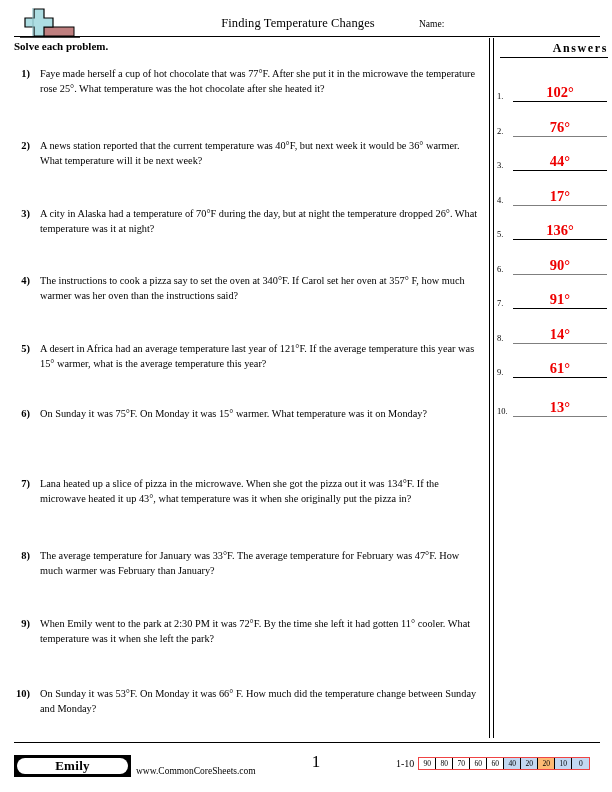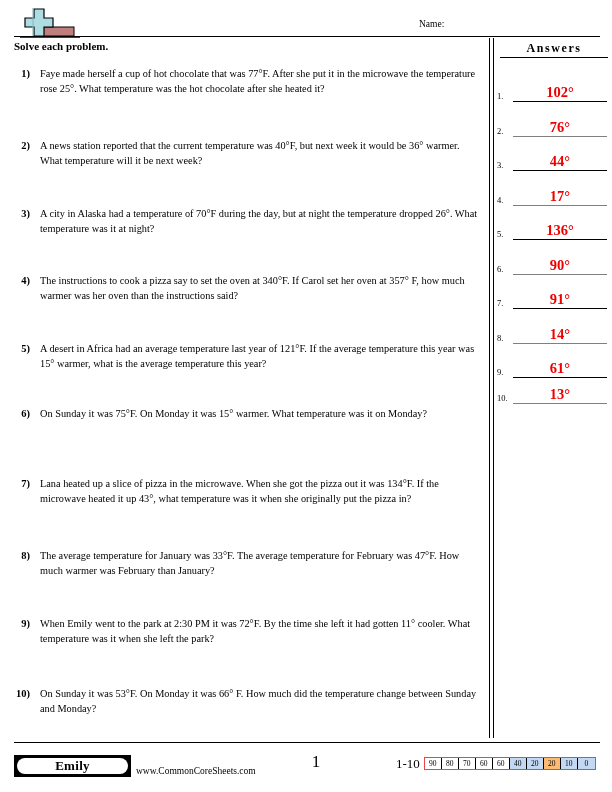--- a/index.html
+++ b/index.html
@@ -131,21 +131,21 @@
     width: 0;
     height: 700px;
     border-left: 1.3px solid #000;
   }
 
   .answers-head {
     position: absolute;
     left: 500px;
     top: 41px;
     width: 108px;
-    text-align: center;
+    text-align: right;
     font-size: 12px;
     font-weight: bold;
     letter-spacing: 1.6px;
     border-bottom: 1.4px solid #000;
     padding-bottom: 1px;
   }
 
   .ans-row {
     position: absolute;
     left: 497px;
@@ -228,21 +228,21 @@
 
   .scale {
     position: absolute;
     left: 396px;
     top: 757px;
     height: 13px;
     display: flex;
     align-items: stretch;
   }
   .scale-label {
-    font-size: 13px;
+    font-size: 10px;
     line-height: 13px;
     padding-right: 4px;
     white-space: nowrap;
   }
   .scale-cells {
     display: flex;
     border: 1px solid #ef4444;
     box-sizing: border-box;
   }
   .scale-cell {
@@ -270,20 +270,21 @@
         <rect x="22" y="21" width="32" height="9" fill="#bf7f7f" stroke="#000" stroke-width="1"></rect>
 
         <polygon points="14,3 24,3 24,12 33,12 33,21 24,21 24,30 14,30 14,21 5,21 5,12 14,12" fill="#addde2" stroke="#000" stroke-width="1.2"></polygon>
 
         <rect x="12" y="2" width="2" height="28" fill="#88b9c0" opacity="0.55"></rect>
 
         <line x1="0" y1="31" x2="60" y2="31" stroke="#000" stroke-width="1.4"></line>
       </svg>
     </div>
 
+    <div class="doc-title">Finding Temperature Changes</div>
     <div class="name-label">Name:</div>
   </div>
 
   <div class="rule-top"></div>
 
   <div class="solve-line">Solve each problem.</div>
 
   <div class="problems" id="problems-list">
       <div class="problem" style="top: 8px;">
         <div class="pnum">1)</div>
@@ -371,21 +372,21 @@
       <div class="ans-row" style="top: 309.5px;">
         <div class="ans-idx">8.</div>
         <div class="ans-val">14°</div>
         <div class="ans-line" style="border-bottom-color: rgb(127, 127, 127);"></div>
       </div>
       <div class="ans-row" style="top: 344px;">
         <div class="ans-idx">9.</div>
         <div class="ans-val">61°</div>
         <div class="ans-line" style="border-bottom-color: rgb(0, 0, 0);"></div>
       </div>
-      <div class="ans-row" style="top: 370px;">
+      <div class="ans-row" style="top: 383px;">
         <div class="ans-idx">10.</div>
         <div class="ans-val">13°</div>
         <div class="ans-line" style="border-bottom-color: rgb(127, 127, 127);"></div>
       </div>
     </div>
 
   <div class="rule-bottom"></div>
 
   <div class="math-badge">
     <div class="pill">Emily</div>

